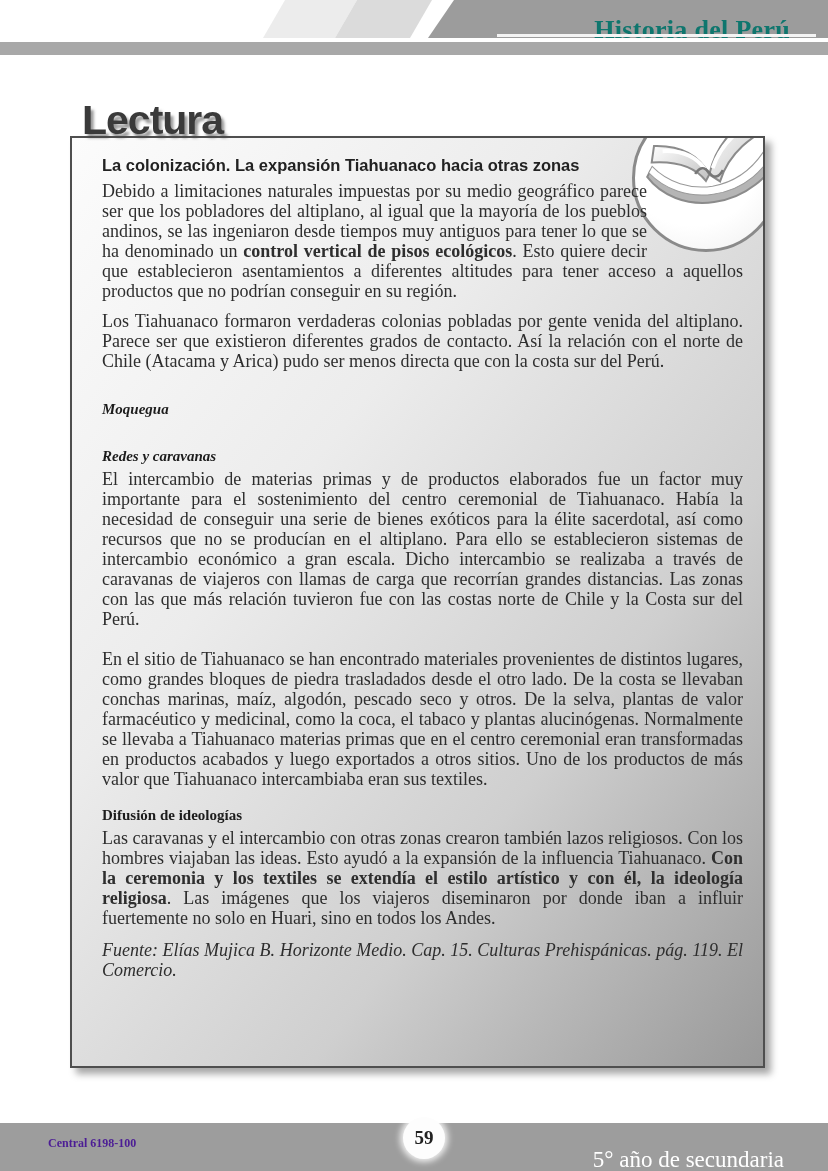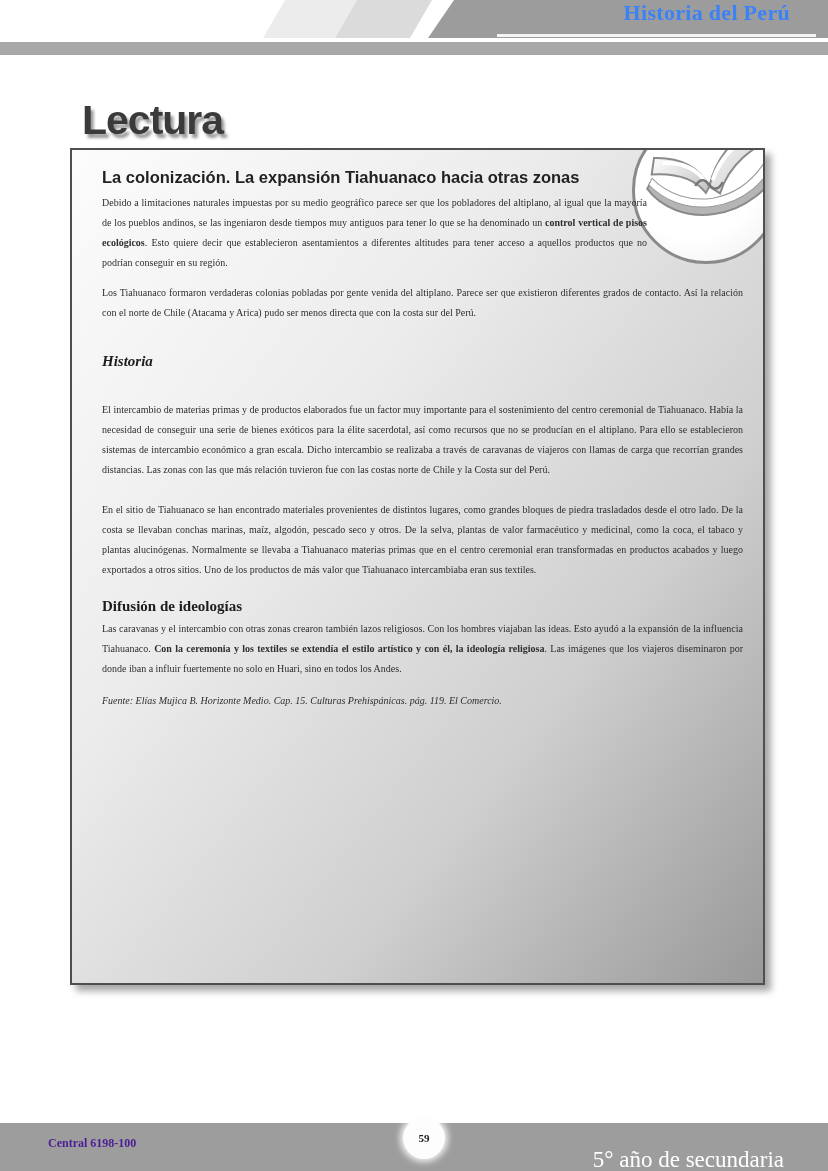--- a/index.html
+++ b/index.html
@@ -8,56 +8,56 @@
     font-family:"Liberation Serif", serif;color:#2e2e2e;overflow:hidden;
   }
   
   .top-band{position:absolute;top:0;left:0;width:828px;height:38px;background:#ffffff;}
   .stripe{position:absolute;top:0;height:38px;}
   .stripe-1{clip-path:polygon(285px 0,357px 0,335px 38px,263px 38px);background:#ececec;left:0;width:828px;}
   .stripe-2{clip-path:polygon(357px 0,432px 0,410px 38px,335px 38px);background:#dbdbdb;left:0;width:828px;}
   .gray-wedge{position:absolute;top:0;left:0;width:828px;height:38px;
     clip-path:polygon(454px 0,828px 0,828px 38px,428px 38px);background:#9c9c9c;}
   .header-title{
-    position:absolute;top:0;right:38px;color:#3b82f6;font-weight:bold;
-    font-size:22px;font-family:"Liberation Serif",serif;letter-spacing:.3px;
+    position:absolute;top:15px;right:38px;color:#0f766e;font-weight:bold;
+    font-size:26px;font-family:"Liberation Serif",serif;letter-spacing:.3px;
   }
   .header-underline{position:absolute;top:34px;left:497px;right:12px;height:2.5px;background:#f4f4f4;}
   .sub-band{position:absolute;top:42px;left:0;width:828px;height:13px;background:#a8a8a8;}
 
   
   .lectura{
     position:absolute;left:82px;top:100px;margin:0;z-index:5;
     font-family:"Liberation Sans",sans-serif;font-weight:bold;font-size:41px;
     color:#3a3a3a;letter-spacing:-1px;line-height:1;
     text-shadow:3px 4px 3px rgba(70,70,70,.55);
     text-align:center;
   }
 
   
   .reading-box{
-    position:absolute;left:70px;top:148px;width:695px;height:837px;box-sizing:border-box;
+    position:absolute;left:70px;top:136px;width:695px;height:932px;box-sizing:border-box;
     border:2.5px solid #4f4f4f;
     background:linear-gradient(128deg,#fcfcfc 0%,#ececec 35%,#cfcfcf 68%,#999999 100%);
     box-shadow:6px 6px 7px rgba(0,0,0,.35);
     padding:18px 20px 0 30px;overflow:hidden;
   }
   .corner-circle{
     position:absolute;left:560px;top:-34px;width:142px;height:142px;border-radius:50%;
     background:radial-gradient(circle at 40% 35%,#ffffff 55%,#ededed 100%);
     border:3px solid #8a8a8a;z-index:2;
   }
   .book{position:absolute;left:566px;top:-36px;z-index:3;}
 
   .box-title{
     margin:0 0 6px 0;font-family:"Liberation Sans",sans-serif;font-weight:bold;
     font-size:16.5px;color:#222222;white-space:nowrap;position:relative;z-index:4;
   }
   .body{
-    margin:0 0 10px 0;font-size:10px;line-height:20px;text-align:justify;color:#2e2e2e;
+    margin:0 0 10px 0;font-size:18px;line-height:20px;text-align:justify;color:#2e2e2e;
     position:relative;z-index:4;
   }
   .body .b{font-weight:bold;}
   .book-float{float:right;width:96px;height:66px;}
   .section{margin-top:26px;}
   .sec-gap-lg{margin-top:30px;}
   .sec-gap-sm{margin-top:20px;}
   .sec-gap-xs{margin-top:18px;}
   .sec-h{
     margin:0 0 4px 0;font-size:15px;font-weight:bold;color:#1c1c1c;
@@ -74,21 +74,21 @@
   }
   .footer-right{
     position:absolute;right:44px;top:24px;color:#ffffff;font-weight:normal;font-size:23px;
     font-family:"Liberation Serif",serif;
   }
   .page-badge{
     position:absolute;left:403px;top:-6px;width:42px;height:42px;border-radius:50%;
     background:#fdfdfd;box-shadow:0 0 6px 3px rgba(255,255,255,.85);
     display:flex;align-items:center;justify-content:center;
   }
-  .page-badge span{font-weight:bold;font-size:11px;color:#222222;font-family:"Liberation Serif",serif;}
+  .page-badge span{font-weight:bold;font-size:19px;color:#222222;font-family:"Liberation Serif",serif;}
 </style>
 </head>
 <body>
 
 <header class="top-band">
   <div class="stripe stripe-1"></div>
   <div class="stripe stripe-2"></div>
   <div class="gray-wedge"></div>
   <div class="header-title">Historia del Perú</div>
   <div class="header-underline"></div>
@@ -125,24 +125,25 @@
     </g>
   </svg>
 
   <h2 class="box-title">La colonización. La expansión Tiahuanaco hacia otras zonas</h2>
 
   <p class="body"><span class="book-float"></span><span>Debido a limitaciones naturales impuestas por su medio geográfico parece ser que los pobladores del altiplano, al igual que la mayoría de los pueblos andinos, se las ingeniaron desde tiempos muy antiguos para tener lo que se ha denominado un </span><span class="b">control vertical de pisos ecológicos</span><span>. Esto quiere decir que establecieron asentamientos a diferentes altitudes para tener acceso a aquellos productos que no podrían conseguir en su región.</span></p>
 
   <p class="body"><span>Los Tiahuanaco formaron verdaderas colonias pobladas por gente venida del altiplano. Parece ser que existieron diferentes grados de contacto. Así la relación con el norte de Chile (Atacama y Arica) pudo ser menos directa que con la costa sur del Perú.</span></p>
 
   <div class="section sec-gap-lg">
-    <h3 class="sec-h italic">Historia</h3>
+    <h3 class="sec-h italic">Moquegua</h3>
   </div>
 
   <div class="section sec-gap-lg">
+    <h3 class="sec-h italic">Redes y caravanas</h3>
     <p class="body"><span>El intercambio de materias primas y de productos elaborados fue un factor muy importante para el sostenimiento del centro ceremonial de Tiahuanaco. Había la necesidad de conseguir una serie de bienes exóticos para la élite sacerdotal, así como recursos que no se producían en el altiplano. Para ello se establecieron sistemas de intercambio económico a gran escala. Dicho intercambio se realizaba a través de caravanas de viajeros con llamas de carga que recorrían grandes distancias. Las zonas con las que más relación tuvieron fue con las costas norte de Chile y la Costa sur del Perú.</span></p>
   </div>
 
   <div class="section sec-gap-sm">
     <p class="body"><span>En el sitio de Tiahuanaco se han encontrado materiales provenientes de distintos lugares, como grandes bloques de piedra trasladados desde el otro lado. De la costa se llevaban conchas marinas, maíz, algodón, pescado seco y otros. De la selva, plantas de valor farmacéutico y medicinal, como la coca, el tabaco y plantas alucinógenas. Normalmente se llevaba a Tiahuanaco materias primas que en el centro ceremonial eran transformadas en productos acabados y luego exportados a otros sitios. Uno de los productos de más valor que Tiahuanaco intercambiaba eran sus textiles.</span></p>
   </div>
 
   <div class="section sec-gap-xs">
     <h3 class="sec-h">Difusión de ideologías</h3>
     <p class="body"><span>Las caravanas y el intercambio con otras zonas crearon también lazos religiosos. Con los hombres viajaban las ideas. Esto ayudó a la expansión de la influencia Tiahuanaco. </span><span class="b">Con la ceremonia y los textiles se extendía el estilo artístico y con él, la ideología religiosa</span><span>. Las imágenes que los viajeros diseminaron por donde iban a influir fuertemente no solo en Huari, sino en todos los Andes.</span></p>

